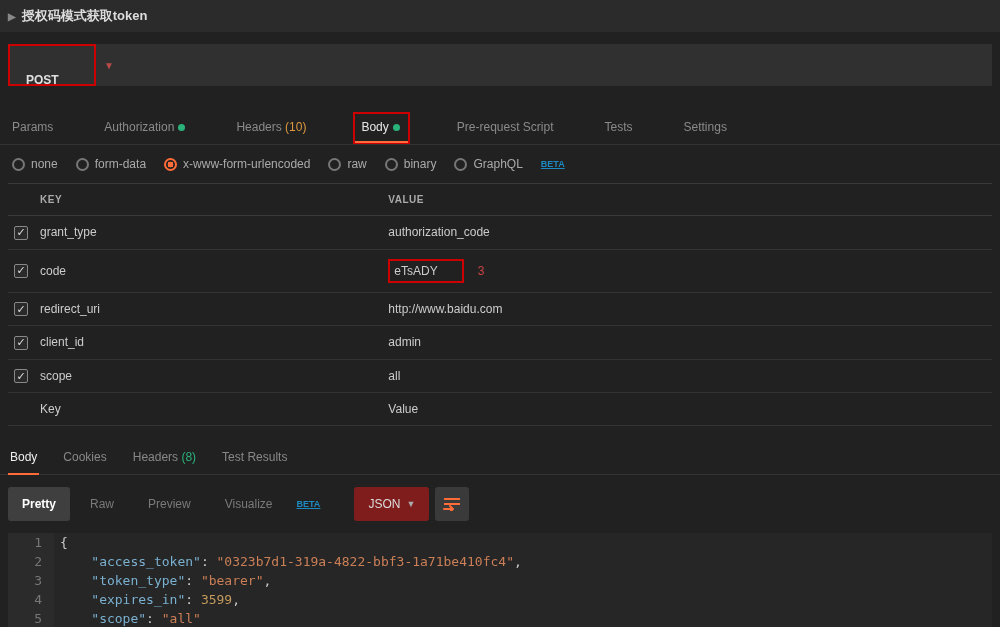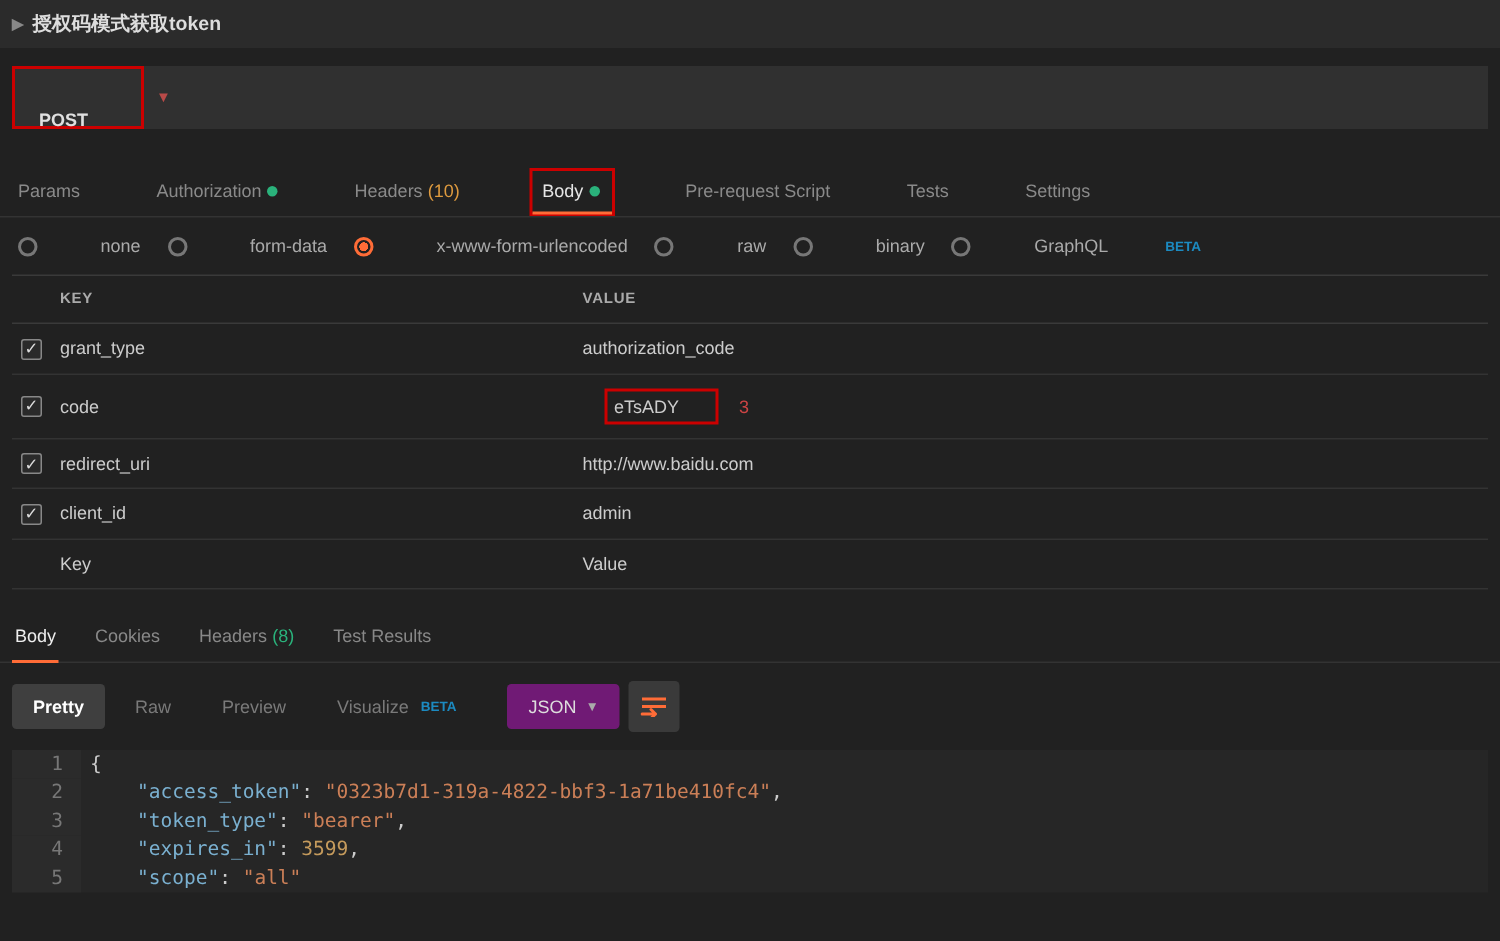--- a/index.html
+++ b/index.html
@@ -65,38 +65,38 @@
   .dot-g { display:inline-block;width:7px;height:7px;border-radius:50%;background:#2ab27b;margin-left:4px;vertical-align:middle;}
   .tab .count { color:#dd9a3f; }
   .tab-box { border:2px solid #c00; padding:6px 8px 8px 6px; }
   .bodytypes {
     display:flex; gap:18px; padding:12px 12px; align-items:center;
   }
   .radio {
     width:13px;height:13px;border-radius:50%;border:2px solid #777;display:inline-block;vertical-align:middle;margin-right:6px;
   }
   .radio.sel { border-color:#ff6c37; background:radial-gradient(circle,#ff6c37 45%,transparent 48%); }
-  .bt-item { color:#aaa; display:flex; align-items:center;gap:36px; }
-  .beta { color:#1c8ac0; font-size:9px; vertical-align:super; margin-left:2px; font-weight:bold;}
+  .bt-item { color:#aaa; display:flex; align-items:center; }
+  .beta { color:#1c8ac0; font-size:9px; vertical-align:super; margin-left:18px; font-weight:bold;text-decoration:underline;}
   table.kv { width:calc(100% - 16px); margin:0 8px; border-collapse:collapse; }
   table.kv th { text-align:left; font-size:10px; color:#aaa; font-weight:bold; letter-spacing:.05em; padding:10px 6px; border-top:1px solid #3a3a3a; border-bottom:1px solid #3a3a3a; }
   table.kv td { padding:9px 6px; border-bottom:1px solid #333; color:#ccc; }
   table.kv td.chk { width:26px; }
   .cb { width:14px;height:14px;border:1px solid #888;border-radius:2px;display:inline-flex;align-items:center;justify-content:center;background:#2a2a2a;color:#ddd;font-size:11px;}
   .cb.on::after{content:"✓";}
   .plc { color:#616161; }
-  .val-box { border:2px solid #c00; padding:3px 24px 3px 4px; display:inline-block;margin-left:15px; }
+  .val-box { border:2px solid #c00; padding:3px 24px 3px 4px; display:inline-block; }
   .annot3 { color:#c44; margin-left:14px; }
   .resp-tabs { display:flex; gap:22px; padding:10px 8px 0 8px; margin-top:8px; border-bottom:1px solid #333;}
   .resp-tab { color:#888; padding:6px 2px 10px 2px; position:relative; cursor:pointer;}
   .resp-tab.active { color:#eee; }
   .resp-tab.active::after{content:"";position:absolute;bottom:-1px;left:0;right:0;height:2px;background:#ff6c37;}
   .resp-tab .count { color:#2ab27b; }
-  .toolbar { display:flex; gap:6px; padding:12px 8px; align-items:center;}
-  .btn { background:#701a75; color:#ddd; padding:8px 14px; border-radius:3px; cursor:pointer; display:flex; align-items:center; gap:6px;}
+  .toolbar { display:flex; gap:6px; padding:12px 8px; }
+  .btn { background:#7f1d1d; color:#ddd; padding:8px 14px; border-radius:3px; cursor:pointer; display:flex; align-items:center; gap:6px;}
   .btn.ghost { background:transparent; color:#7a7a7a; }
   .btn.active { background:#3f3f3f; color:#fff; font-weight:bold;}
   .chev-dn { font-size:9px; color:#aaa;}
   .wrap-ic {
     width:34px;height:34px;border-radius:3px;background:#3a3a3a;display:flex;align-items:center;justify-content:center;
   }
   .wrap-ic svg{stroke:#ff6c37;}
   .code { font-family:Consolas,Menlo,monospace; font-size:13px; background:#262626; margin:0 8px; }
   .code-row { display:flex; }
   .ln { width:46px; text-align:right; padding:2px 12px 2px 0; color:#777; background:#2b2b2b; user-select:none; }
@@ -186,20 +186,25 @@
         <td class="chk"><span class="cb on"></span></td>
         <td>redirect_uri</td>
         <td>http://www.baidu.com</td>
       </tr>
       <tr>
         <td class="chk"><span class="cb on"></span></td>
         <td>client_id</td>
         <td>admin</td>
       </tr>
       <tr>
+        <td class="chk"><span class="cb on"></span></td>
+        <td>scope</td>
+        <td>all</td>
+      </tr>
+      <tr>
         <td class="chk"></td>
         <td class="plc">Key</td>
         <td class="plc">Value</td>
       </tr>
     </tbody>
 </table>
 
 <div class="resp-tabs">
   <div class="resp-tab active">Body</div>
   <div class="resp-tab">Cookies</div>

